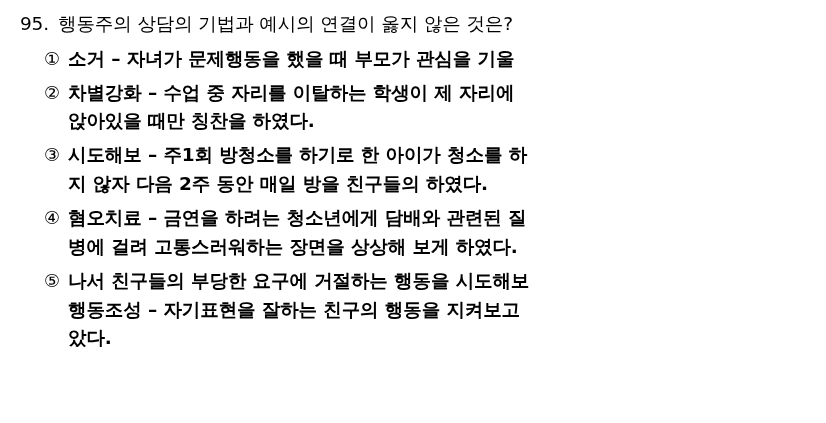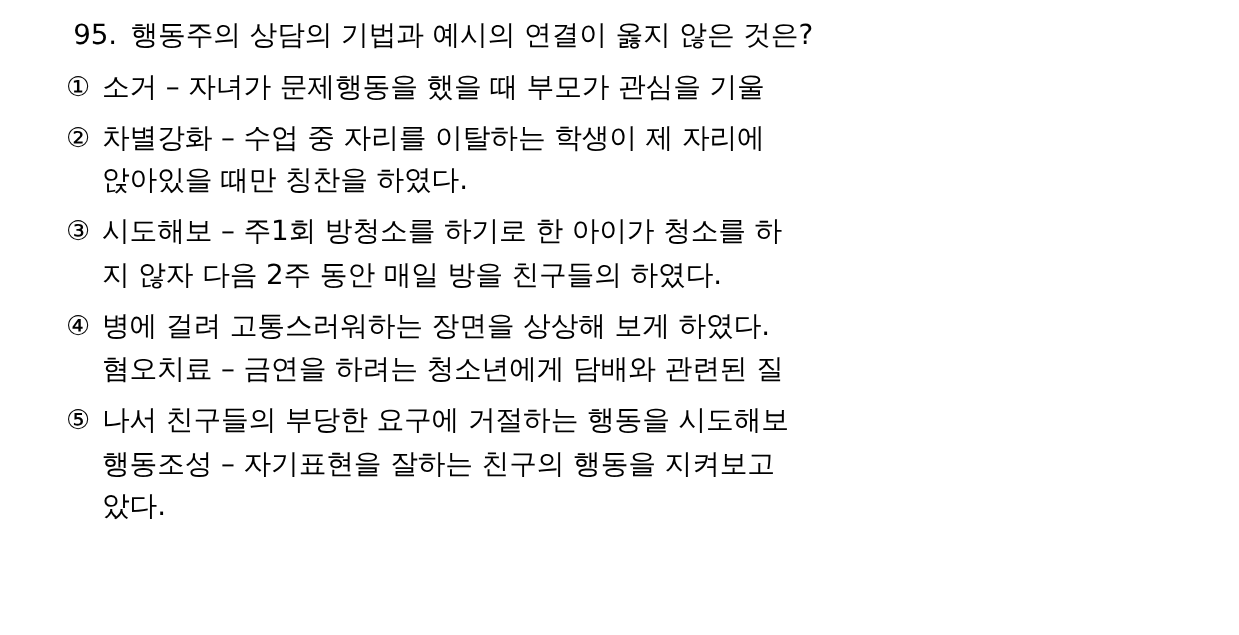--- a/index.html
+++ b/index.html
@@ -21,21 +21,20 @@
     box-sizing: border-box;
     padding: 10px 12px 0 12px;
   }
   .stem {
     display: flex;
     align-items: flex-end;
     font-size: 18.5px;
     line-height: 1.55;
     letter-spacing: -0.1px;
     margin-bottom: 6px;
-    margin-left: 29px;
   }
   .stem-number {
     width: 46px;
     flex: 0 0 46px;
     text-align: right;
     padding-right: 9px;
     box-sizing: border-box;
     white-space: nowrap;
   }
   .stem-text {
@@ -58,20 +57,21 @@
     width: 56px;
     flex: 0 0 56px;
     text-align: right;
     padding-right: 8px;
     box-sizing: border-box;
     font-size: 18px;
   }
   .choice-text {
     flex: 1 1 auto;
     padding-right: 40px;
+    font-weight: bold;
   }
   .choice-line {
     display: block;
     white-space: nowrap;
   }
 </style>
 </head>
 <body>
 
 <div class="question-block">
@@ -102,22 +102,22 @@
       <span class="choice-marker">③</span>
       <span class="choice-text">
         <span class="choice-line">시도해보 – 주1회 방청소를 하기로 한 아이가 청소를 하</span>
         <span class="choice-line">지 않자 다음 2주 동안 매일 방을 친구들의 하였다.</span>
       </span>
     </li>
 
     <li class="choice">
       <span class="choice-marker">④</span>
       <span class="choice-text">
+        <span class="choice-line">혐오치료 – 금연을 하려는 청소년에게 담배와 관련된 질</span>
         <span class="choice-line">병에 걸려 고통스러워하는 장면을 상상해 보게 하였다.</span>
-        <span class="choice-line">혐오치료 – 금연을 하려는 청소년에게 담배와 관련된 질</span>
       </span>
     </li>
 
     <li class="choice">
       <span class="choice-marker">⑤</span>
       <span class="choice-text">
         <span class="choice-line">나서 친구들의 부당한 요구에 거절하는 행동을 시도해보</span>
         <span class="choice-line">행동조성 – 자기표현을 잘하는 친구의 행동을 지켜보고</span>
         <span class="choice-line">았다.</span>
       </span>

